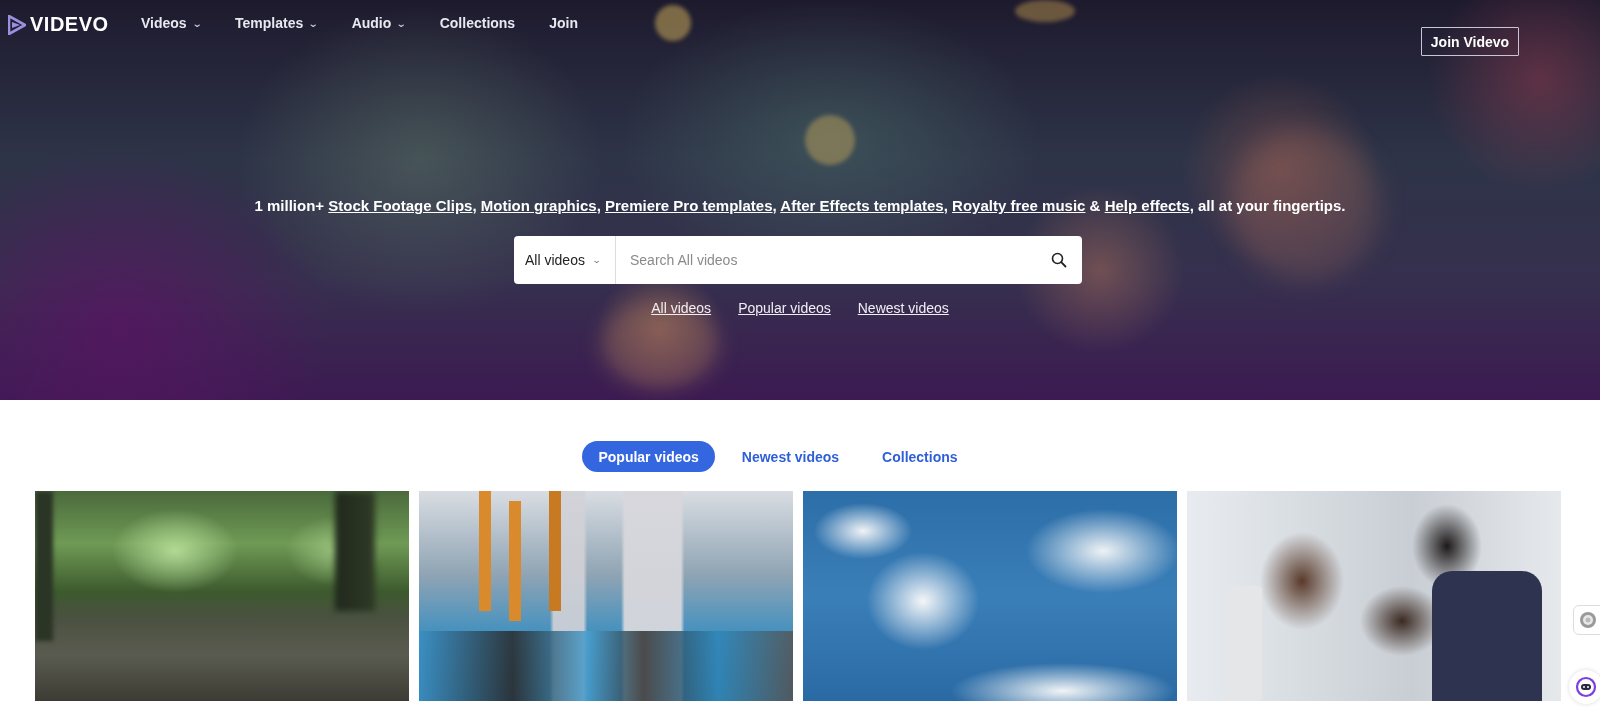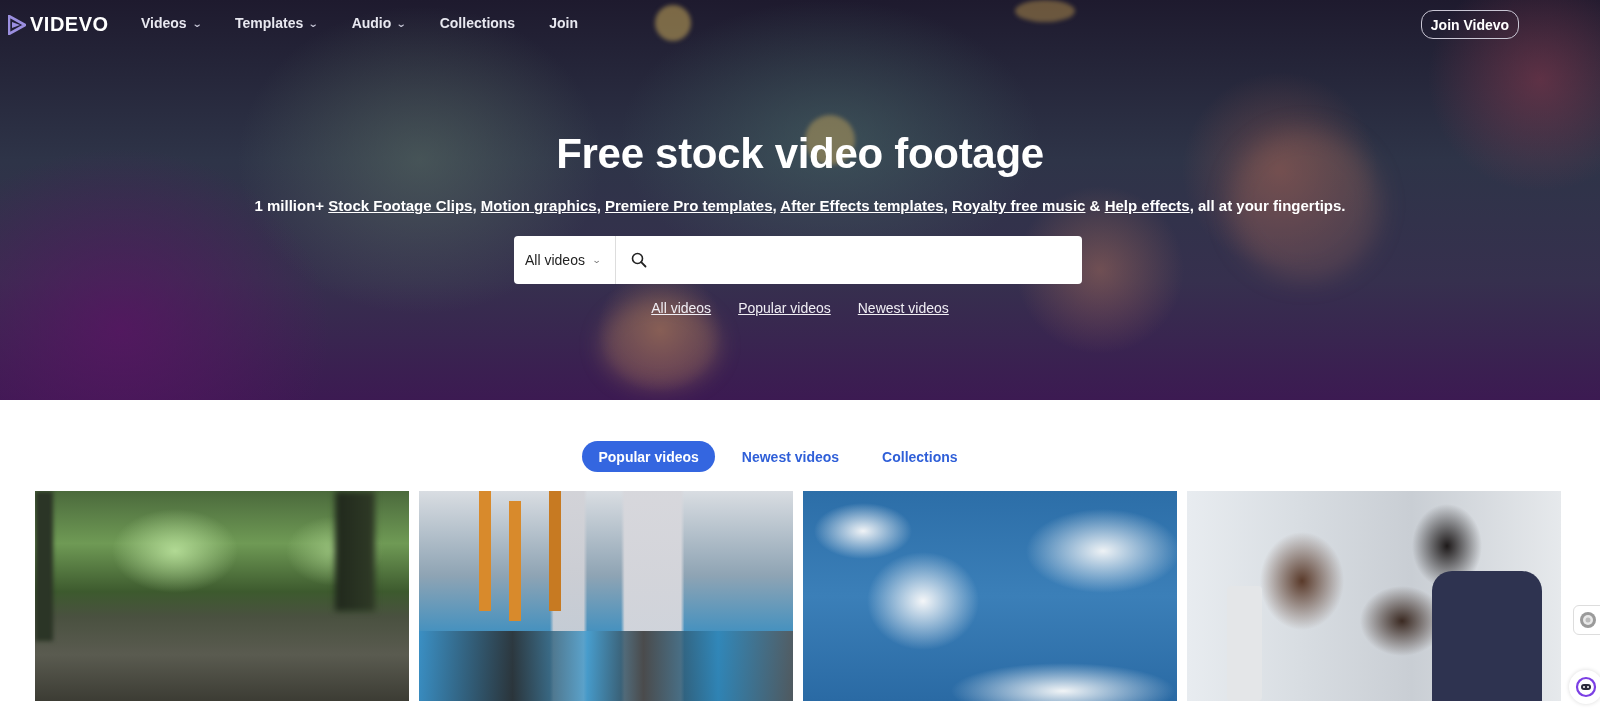--- a/index.html
+++ b/index.html
@@ -17,21 +17,21 @@
       linear-gradient(180deg, #1e1a2e 0%, #2e3448 40%, #36304e 70%, #3c1a52 100%);
     padding-left: 30px;
   }
   .bokeh { position: absolute; border-radius: 50%; filter: blur(2px); }
   .nav { position: absolute; left: 0; top: 0; width: 1600px; height: 50px; display: flex; align-items: center; }
   .logo { position: absolute; left: 8px; top: 13px; display: flex; align-items: center; gap: 4px; color: #fff; font-weight: 700; font-size: 20px; letter-spacing: 0.5px; }
   .logo svg { width: 18px; height: 20px; }
   .nav-links { position: absolute; left: 141px; top: 15px; display: flex; gap: 16px; }
   .nav-item { display: flex; align-items: center; color: #e8e8f0; font-size: 14px; font-weight: 700; margin-right: 18px; cursor: pointer; }
   .nav-item .chev { margin-left: 6px; font-size: 10px; color: #c8c8d8; transform: scaleX(1.3); }
-  .join-btn { position: absolute; left: 1421px; top: 10px; width: 98px; height: 29px; border: 1.5px solid #c9c6d4; border-radius: 12px; color: #fff; font-size: 14px; font-weight: 700; display: flex; align-items: center; justify-content: center; background: transparent; }
+  .join-btn { position: absolute; left: 1421px; top: 27px; width: 98px; height: 29px; border: 1.5px solid #c9c6d4; border-radius: 1px; color: #fff; font-size: 14px; font-weight: 700; display: flex; align-items: center; justify-content: center; background: transparent; }
   .login { position: absolute; left: 1623px; top: 16px; color: #d6d4e0; font-size: 14px; font-weight: 400; }
   .hero-title { position: absolute; left: 0; top: 130px; width: 1600px; text-align: center; color: #fff; font-size: 42px; font-weight: 700; letter-spacing: -0.3px; }
   .hero-sub { position: absolute; left: 0; top: 197px; width: 1600px; text-align: center; color: #fff; font-size: 15px; font-weight: 700; }
   .hero-sub a { color: #fff; text-decoration: underline; }
   .search { position: absolute; left: 514px; top: 236px; width: 568px; height: 48px; background: #fff; border-radius: 4px; display: flex; align-items: center; }
   .search-cat { width: 102px; height: 100%; display: flex; align-items: center; padding-left: 11px; border-right: 1px solid #ddd; font-size: 14px; color: #222; }
   .search-cat .chev { margin-left: 8px; font-size: 9px; color: #777; transform: scaleX(1.3); }
   .search-input { flex: 1; height: 100%; border: none; outline: none; padding-left: 14px; font-size: 14px; color: #222; font-family: "Liberation Sans", sans-serif; background: transparent; }
   .search-input::placeholder { color: #8a8a8a; }
   .search-btn { width: 46px; height: 100%; display: flex; align-items: center; justify-content: center; }
@@ -106,31 +106,31 @@
         <span>Collections</span>
       </div>
       <div class="nav-item">
         <span>Join</span>
       </div>
     </div>
     <button class="join-btn">Join Videvo</button>
     <a class="login">Log in</a>
   </nav>
 
-  <h1 class="hero-title">Free stock video footage</h1>
 
   <p class="hero-sub">
     <span>1 million+ </span><a>Stock Footage Clips</a><span>, </span><a>Motion graphics</a><span>, </span><a>Premiere Pro templates</a><span>, </span><a>After Effects templates</a><span>, </span><a>Royalty free music</a><span> &amp; </span><a>Help effects</a><span>, all at your fingertips.</span>
   </p>
 
   <div class="search">
     <div class="search-cat">
       <span>All videos</span>
       <span class="chev">⌄</span>
     </div>
+    <input class="search-input" type="text" placeholder="Search All videos" style="">
     <div class="search-btn">
       <svg width="16" height="16" viewBox="0 0 16 16">
         <circle cx="6.5" cy="6.5" r="5" fill="none" stroke="#222" stroke-width="1.6"></circle>
         <line x1="10.2" y1="10.2" x2="14.5" y2="14.5" stroke="#222" stroke-width="1.8" stroke-linecap="round"></line>
       </svg>
     </div>
   </div>
 
   <div class="quick-links">
     <a>All videos</a>

